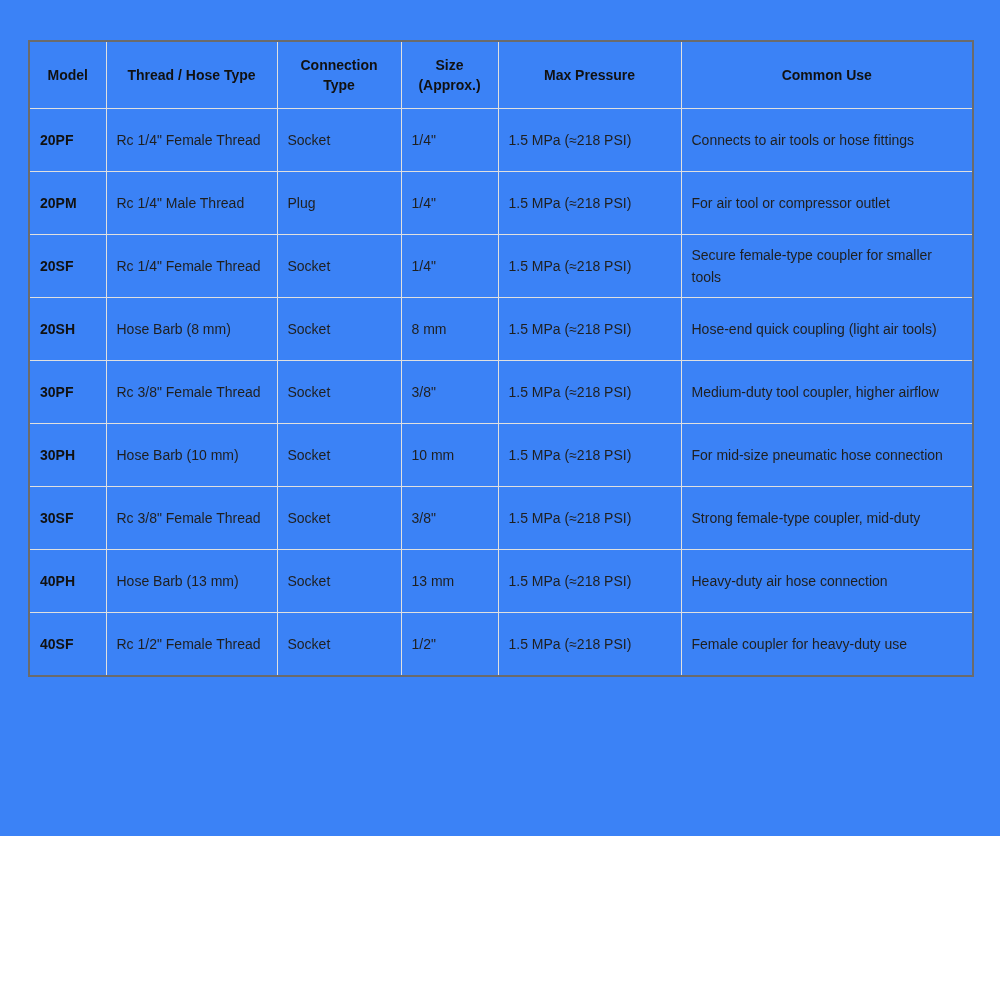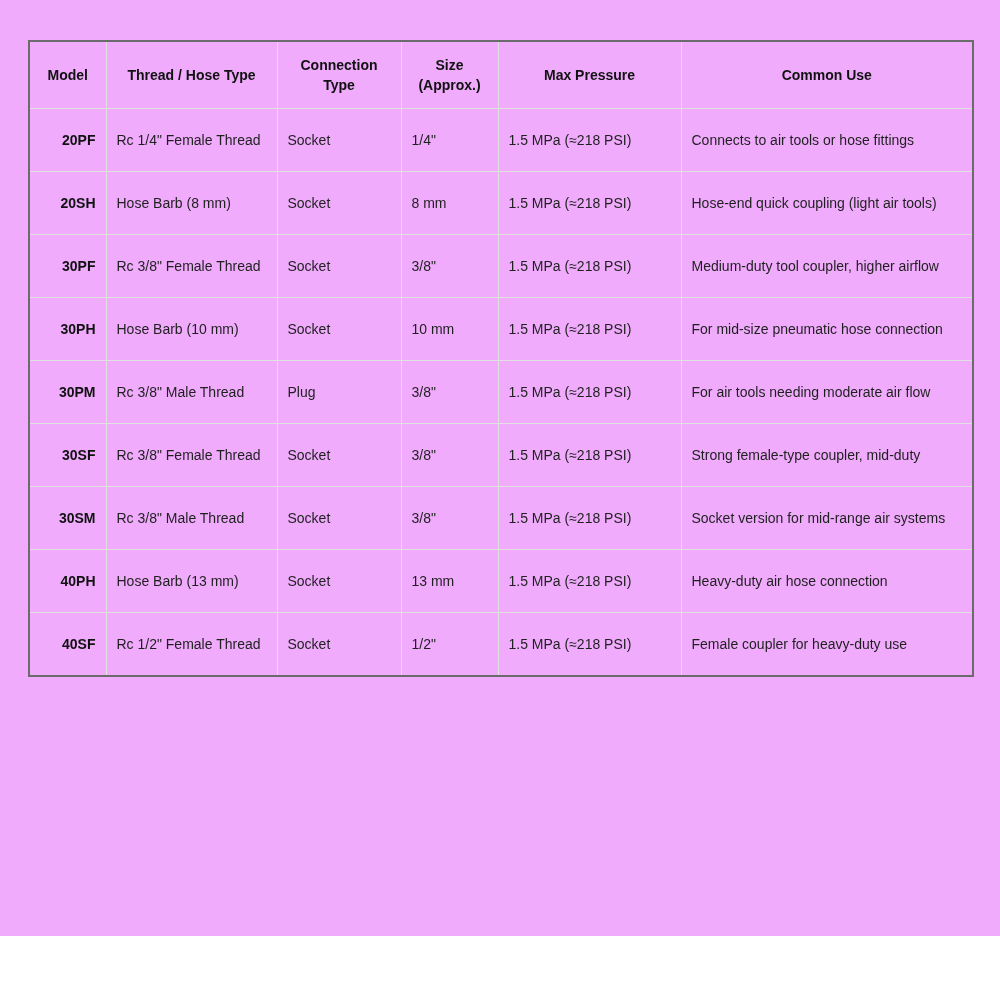--- a/index.html
+++ b/index.html
@@ -4,22 +4,22 @@
 <style>
   html, body {
     margin: 0;
     padding: 0;
     background: #ffffff;
     font-family: "Liberation Sans", sans-serif;
   }
   .page {
     position: relative;
     width: 1000px;
-    height: 936px;
-    background: #f0abfc;
+    height: 836px;
+    background: #3b82f6;
   }
   .table-wrap {
     position: absolute;
     left: 28px;
     top: 40px;
     width: 944px;
   }
   table.spec-table {
     width: 944px;
     border-collapse: collapse;
@@ -43,21 +43,20 @@
     text-align: left;
     vertical-align: middle;
     height: 46px;
     padding: 8px 10px;
     line-height: 1.6;
     font-weight: 400;
   }
   table.spec-table td.model {
     font-weight: 700;
     color: #111111;
-    text-align: right;
   }
   col.c-model   { width: 77px; }
   col.c-thread  { width: 171px; }
   col.c-conn    { width: 124px; }
   col.c-size    { width: 97px; }
   col.c-press   { width: 183px; }
   col.c-use     { width: 292px; }
 </style>
 </head>
 <body>
@@ -86,20 +85,36 @@
       <tbody>
           <tr>
             <td class="model">20PF</td>
             <td>Rc 1/4" Female Thread</td>
             <td>Socket</td>
             <td>1/4"</td>
             <td>1.5 MPa (≈218 PSI)</td>
             <td>Connects to air tools or hose fittings</td>
           </tr>
           <tr>
+            <td class="model">20PM</td>
+            <td>Rc 1/4" Male Thread</td>
+            <td>Plug</td>
+            <td>1/4"</td>
+            <td>1.5 MPa (≈218 PSI)</td>
+            <td>For air tool or compressor outlet</td>
+          </tr>
+          <tr>
+            <td class="model">20SF</td>
+            <td>Rc 1/4" Female Thread</td>
+            <td>Socket</td>
+            <td>1/4"</td>
+            <td>1.5 MPa (≈218 PSI)</td>
+            <td>Secure female-type coupler for smaller tools</td>
+          </tr>
+          <tr>
             <td class="model">20SH</td>
             <td>Hose Barb (8 mm)</td>
             <td>Socket</td>
             <td>8 mm</td>
             <td>1.5 MPa (≈218 PSI)</td>
             <td>Hose-end quick coupling (light air tools)</td>
           </tr>
           <tr>
             <td class="model">30PF</td>
             <td>Rc 3/8" Female Thread</td>
@@ -110,42 +125,26 @@
           </tr>
           <tr>
             <td class="model">30PH</td>
             <td>Hose Barb (10 mm)</td>
             <td>Socket</td>
             <td>10 mm</td>
             <td>1.5 MPa (≈218 PSI)</td>
             <td>For mid-size pneumatic hose connection</td>
           </tr>
           <tr>
-            <td class="model">30PM</td>
-            <td>Rc 3/8" Male Thread</td>
-            <td>Plug</td>
-            <td>3/8"</td>
-            <td>1.5 MPa (≈218 PSI)</td>
-            <td>For air tools needing moderate air flow</td>
-          </tr>
-          <tr>
             <td class="model">30SF</td>
             <td>Rc 3/8" Female Thread</td>
             <td>Socket</td>
             <td>3/8"</td>
             <td>1.5 MPa (≈218 PSI)</td>
             <td>Strong female-type coupler, mid-duty</td>
-          </tr>
-          <tr>
-            <td class="model">30SM</td>
-            <td>Rc 3/8" Male Thread</td>
-            <td>Socket</td>
-            <td>3/8"</td>
-            <td>1.5 MPa (≈218 PSI)</td>
-            <td>Socket version for mid-range air systems</td>
           </tr>
           <tr>
             <td class="model">40PH</td>
             <td>Hose Barb (13 mm)</td>
             <td>Socket</td>
             <td>13 mm</td>
             <td>1.5 MPa (≈218 PSI)</td>
             <td>Heavy-duty air hose connection</td>
           </tr>
           <tr>

